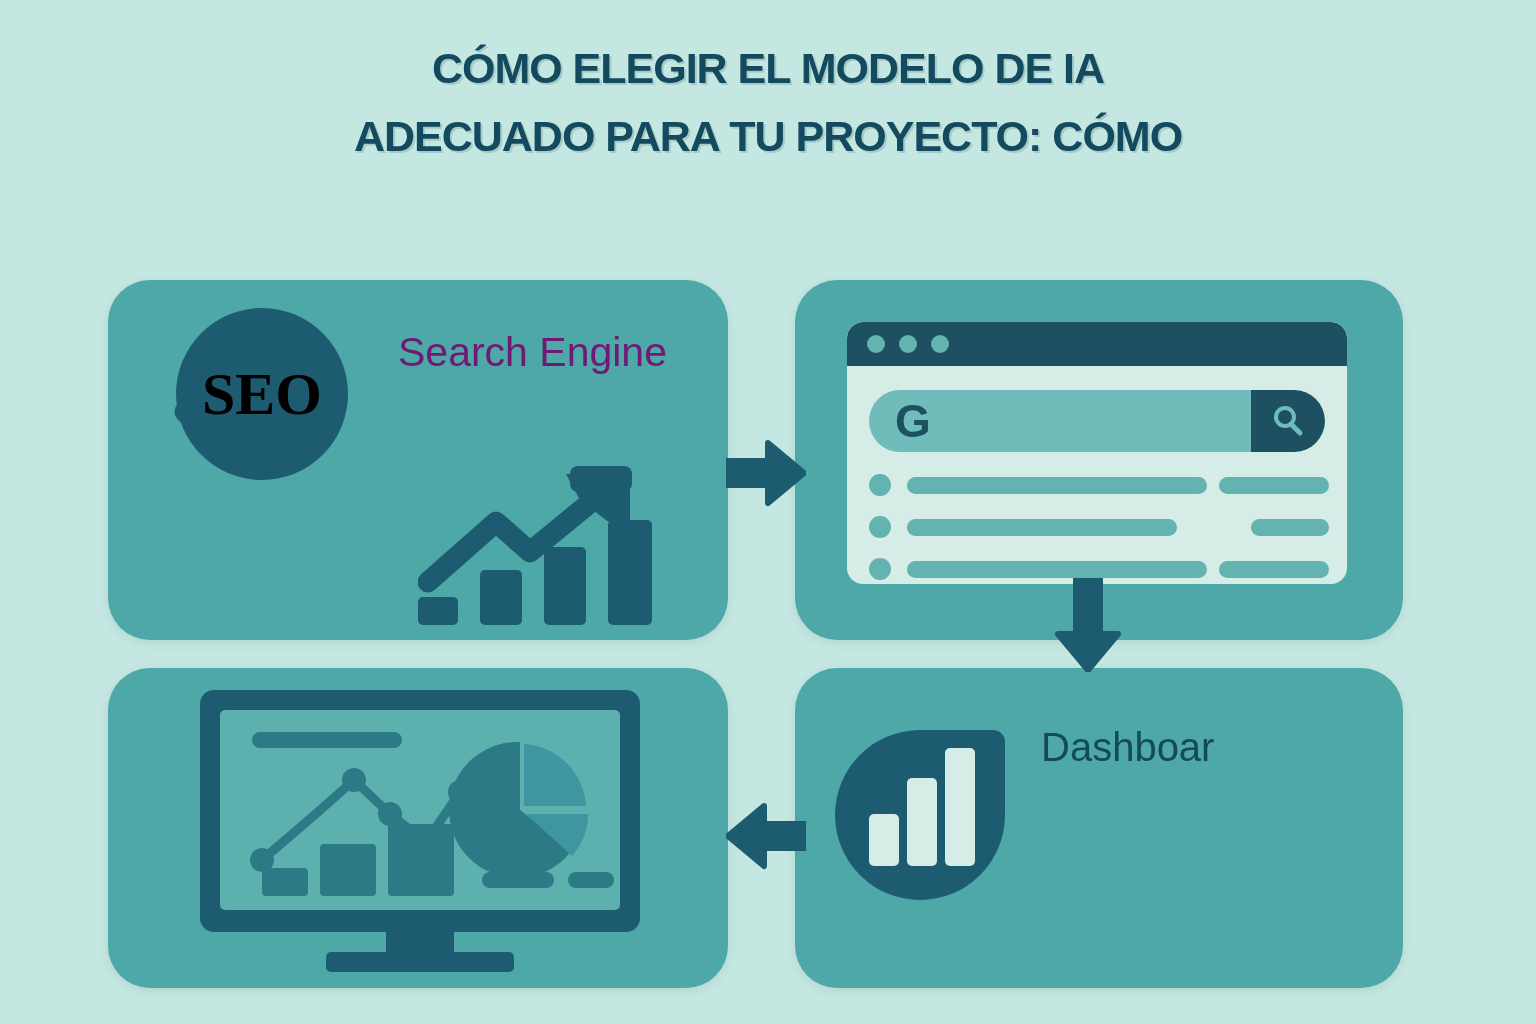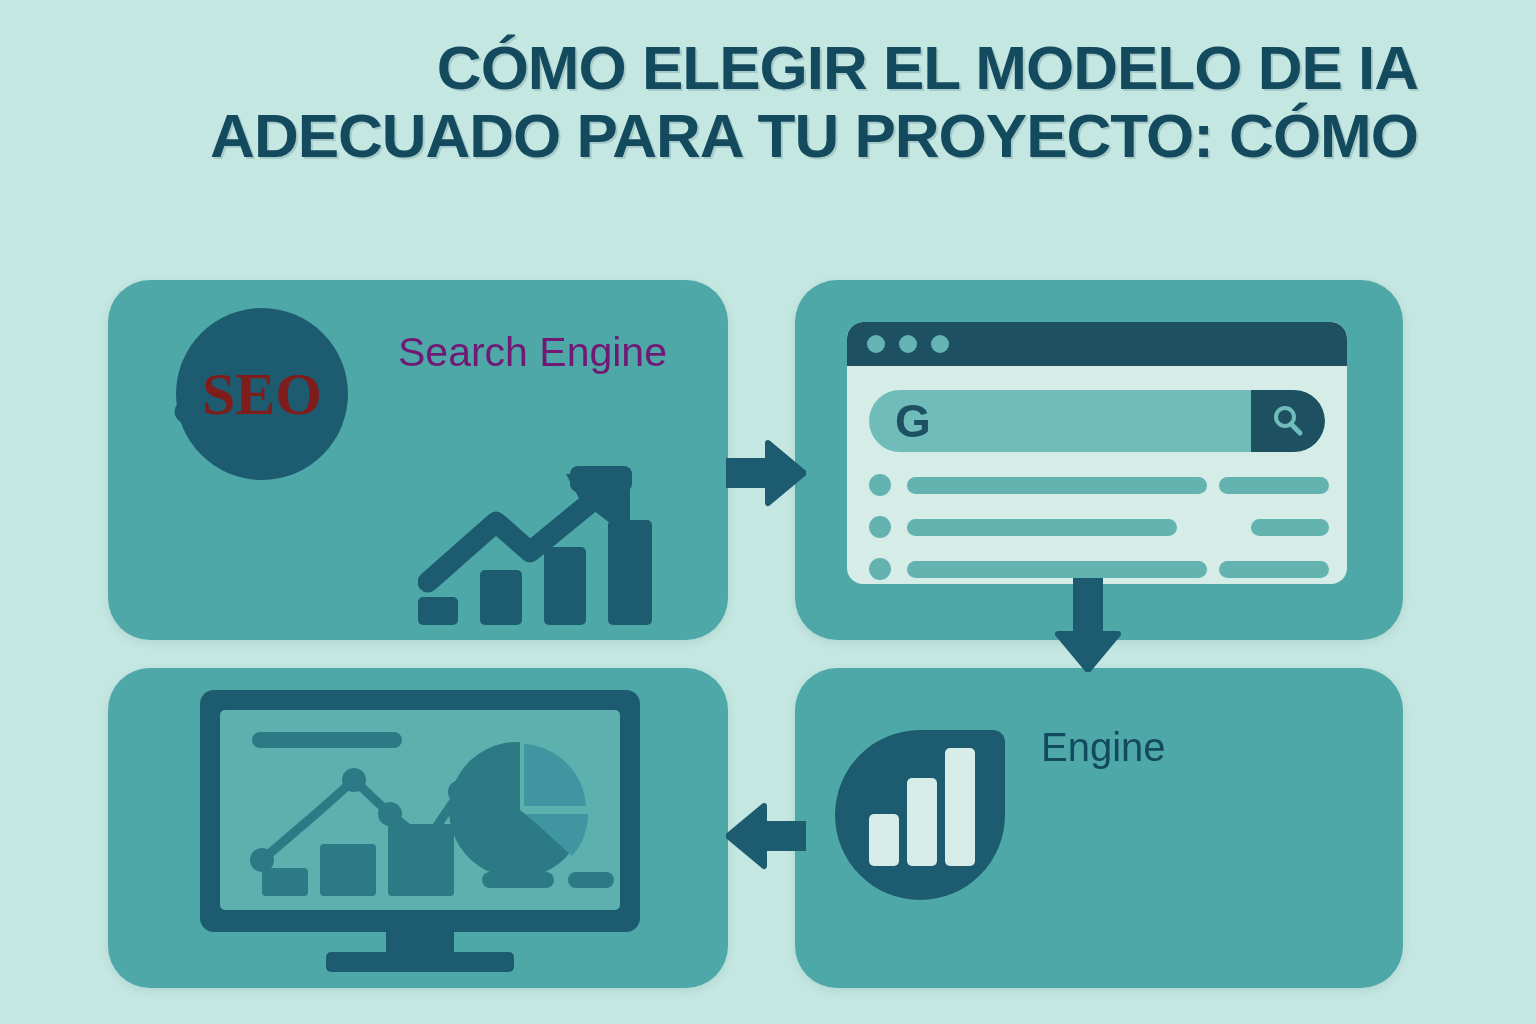--- a/index.html
+++ b/index.html
@@ -11,25 +11,25 @@
     position:relative;
   }
   .stage{position:absolute;inset:0;}
 
   
   .title{
     position:absolute;
     left:50%;transform:translateX(-50%);
     top:34px;
     width:1300px;
-    text-align:right;
+    text-align:center;
     color:#144a5e;
     font-family:"Liberation Sans", sans-serif;
     font-weight:bold;
-    font-size:62px;
+    font-size:43px;
     line-height:68px;
     letter-spacing:-1px;
     text-shadow:2px 2px 0 rgba(20,74,94,.18);
   }
   .title .ln{display:block;white-space:nowrap;}
 
   
   .panel{
     position:absolute;
     background:#4fa8a8;
@@ -44,21 +44,21 @@
 
   
   .mag{position:absolute;left:62px;top:28px;width:190px;height:210px;}
   .mag-circle{
     position:absolute;left:6px;top:0;width:172px;height:172px;
     border-radius:50%;background:#1d5c70;
   }
   .mag-text{
     position:absolute;left:6px;top:0;width:172px;height:172px;
     display:flex;align-items:center;justify-content:center;
-    color:#7f1d1d;font-weight:bold;font-size:60px;letter-spacing:0px;
+    color:#000000;font-weight:bold;font-size:60px;letter-spacing:0px;
     font-family:"Liberation Serif", serif;
   }
   .mag-handle{
     position:absolute;left:-10px;top:128px;width:76px;height:22px;
     background:#1d5c70;border-radius:11px;
     transform:rotate(45deg);transform-origin:80% 50%;
   }
   .seo-label{
     position:absolute;left:290px;top:44px;width:300px;
     color:#701a75;font-size:41px;line-height:56px;
@@ -253,21 +253,21 @@
 
   <div class="panel" id="panel-analytics">
 
     <div class="leaf">
       <span class="leaf-bar" style="left:34px;width:30px;height:52px;"></span>
       <span class="leaf-bar" style="left:72px;width:30px;height:88px;"></span>
       <span class="leaf-bar" style="left:110px;width:30px;height:118px;"></span>
     </div>
 
     <div class="an-label">
-      <div>Engine</div>
+      <div>Dashboar</div>
     </div>
 
   </div>
 
   <svg class="arrow" style="left:726px;top:437px;width:80px;height:72px;" viewBox="0 0 80 72">
     <path d="M0 24 L42 24 L42 6 L78 36 L42 66 L42 48 L0 48 Z" fill="#1d5c70" stroke="#1d5c70" stroke-width="6" stroke-linejoin="round"></path>
   </svg>
 
   <svg class="arrow" style="left:1052px;top:578px;width:72px;height:94px;" viewBox="0 0 72 94">
     <path d="M24 0 L48 0 L48 56 L66 56 L36 92 L6 56 L24 56 Z" fill="#1d5c70" stroke="#1d5c70" stroke-width="6" stroke-linejoin="round"></path>

